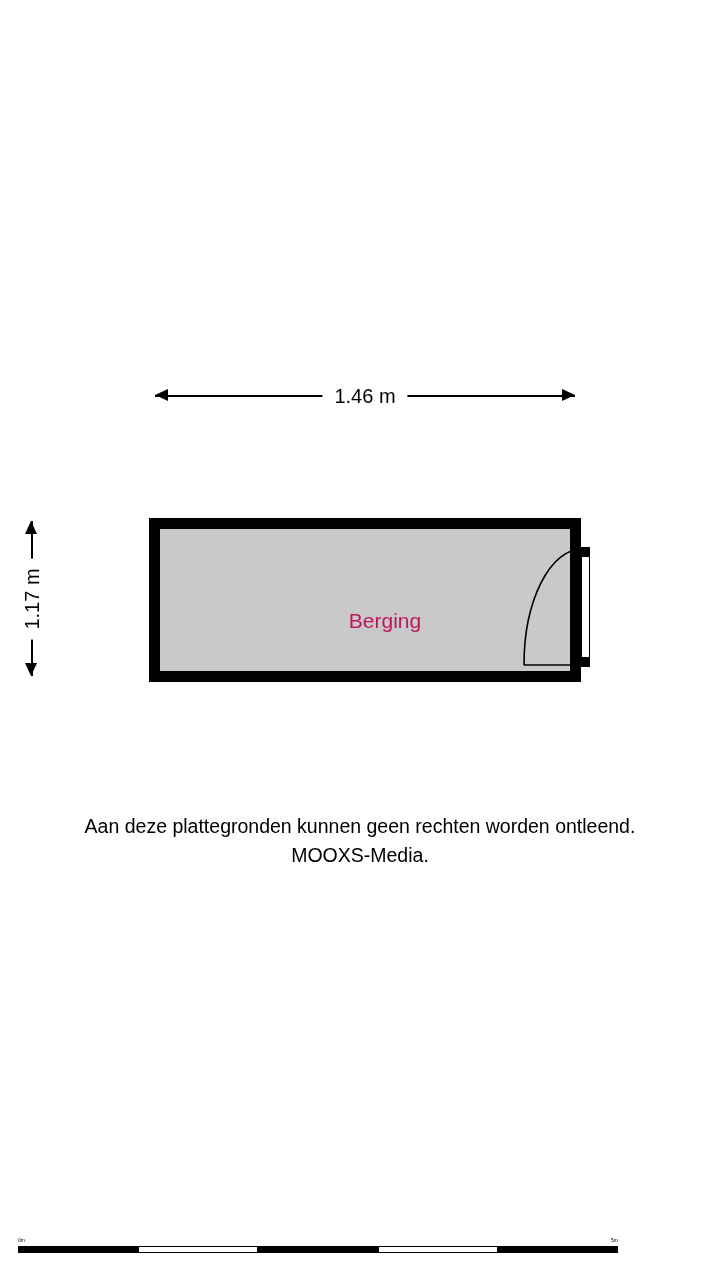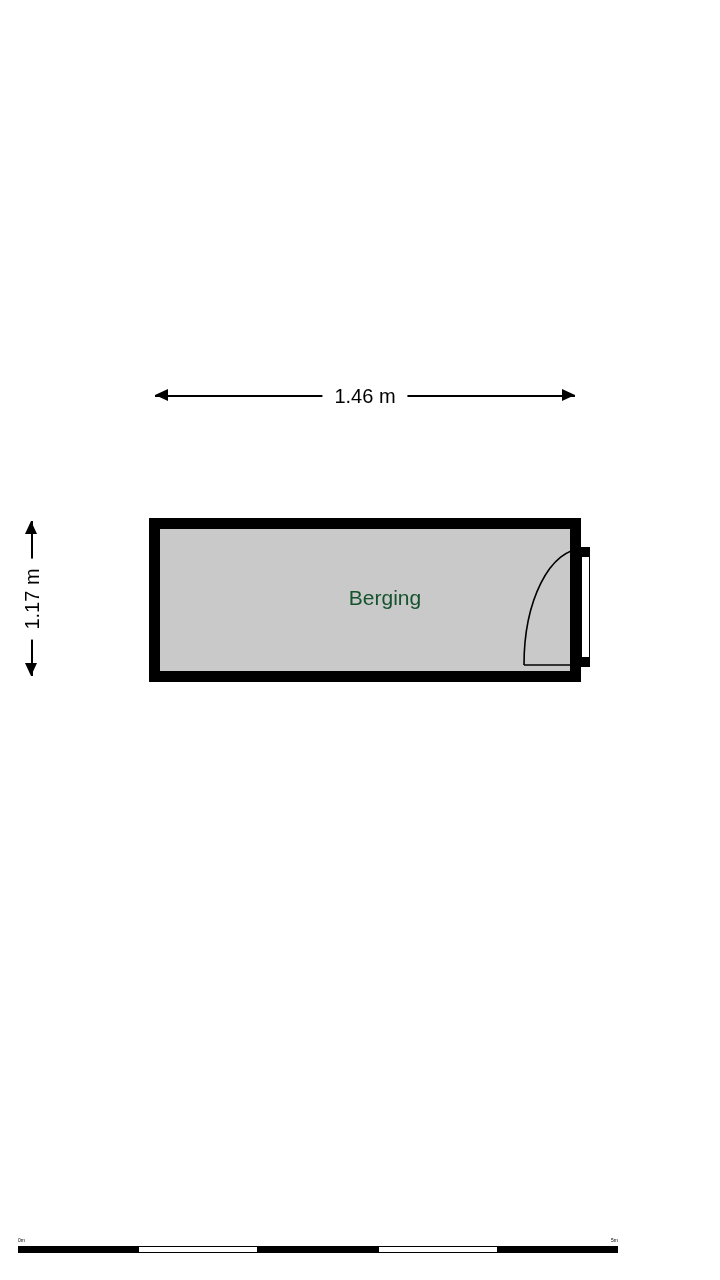--- a/index.html
+++ b/index.html
@@ -124,24 +124,24 @@
     width: 432px;
     height: 164px;
     background: #c9c9c9;
     border: 11px solid #000000;
     box-sizing: border-box;
   }
   #room-berging .room-label {
     position: absolute;
     left: 0;
     right: 0;
-    top: 57px;
+    top: 80px;
     text-align: center;
     font-size: 21px;
-    color: #14532d;
+    color: #be185d;
     padding-left: 40px;
   }
 
   
   #door-group {
     position: absolute;
     left: 568px;
     top: 547px;
     width: 22px;
     height: 120px;
@@ -244,20 +244,24 @@
   <div id="door-group">
     <svg id="door-swing" viewBox="0 0 60 118">
       <path d="M 58 0 A 58 116 0 0 0 0 116" fill="none" stroke="#000000" stroke-width="1.6"></path>
       <line x1="0" y1="116" x2="58" y2="116" stroke="#000000" stroke-width="1.6"></line>
     </svg>
     <div id="door-leaf"></div>
     <div id="door-hinge-top"></div>
     <div id="door-hinge-bottom"></div>
   </div>
 
+  <div id="disclaimer">
+    <div>Aan deze plattegronden kunnen geen rechten worden ontleend.</div>
+    <div>MOOXS-Media.</div>
+  </div>
 
   <div id="scale-bar">
     <div class="seg dark" style="left:0px;   width:120px;"></div>
     <div class="seg light" style="left:120px; width:120px;"></div>
     <div class="seg dark" style="left:240px; width:120px;"></div>
     <div class="seg light" style="left:360px; width:120px;"></div>
     <div class="seg dark" style="left:480px; width:120px;"></div>
     <div class="tick-label start">0m</div>
     <div class="tick-label end">5m</div>
   </div>

